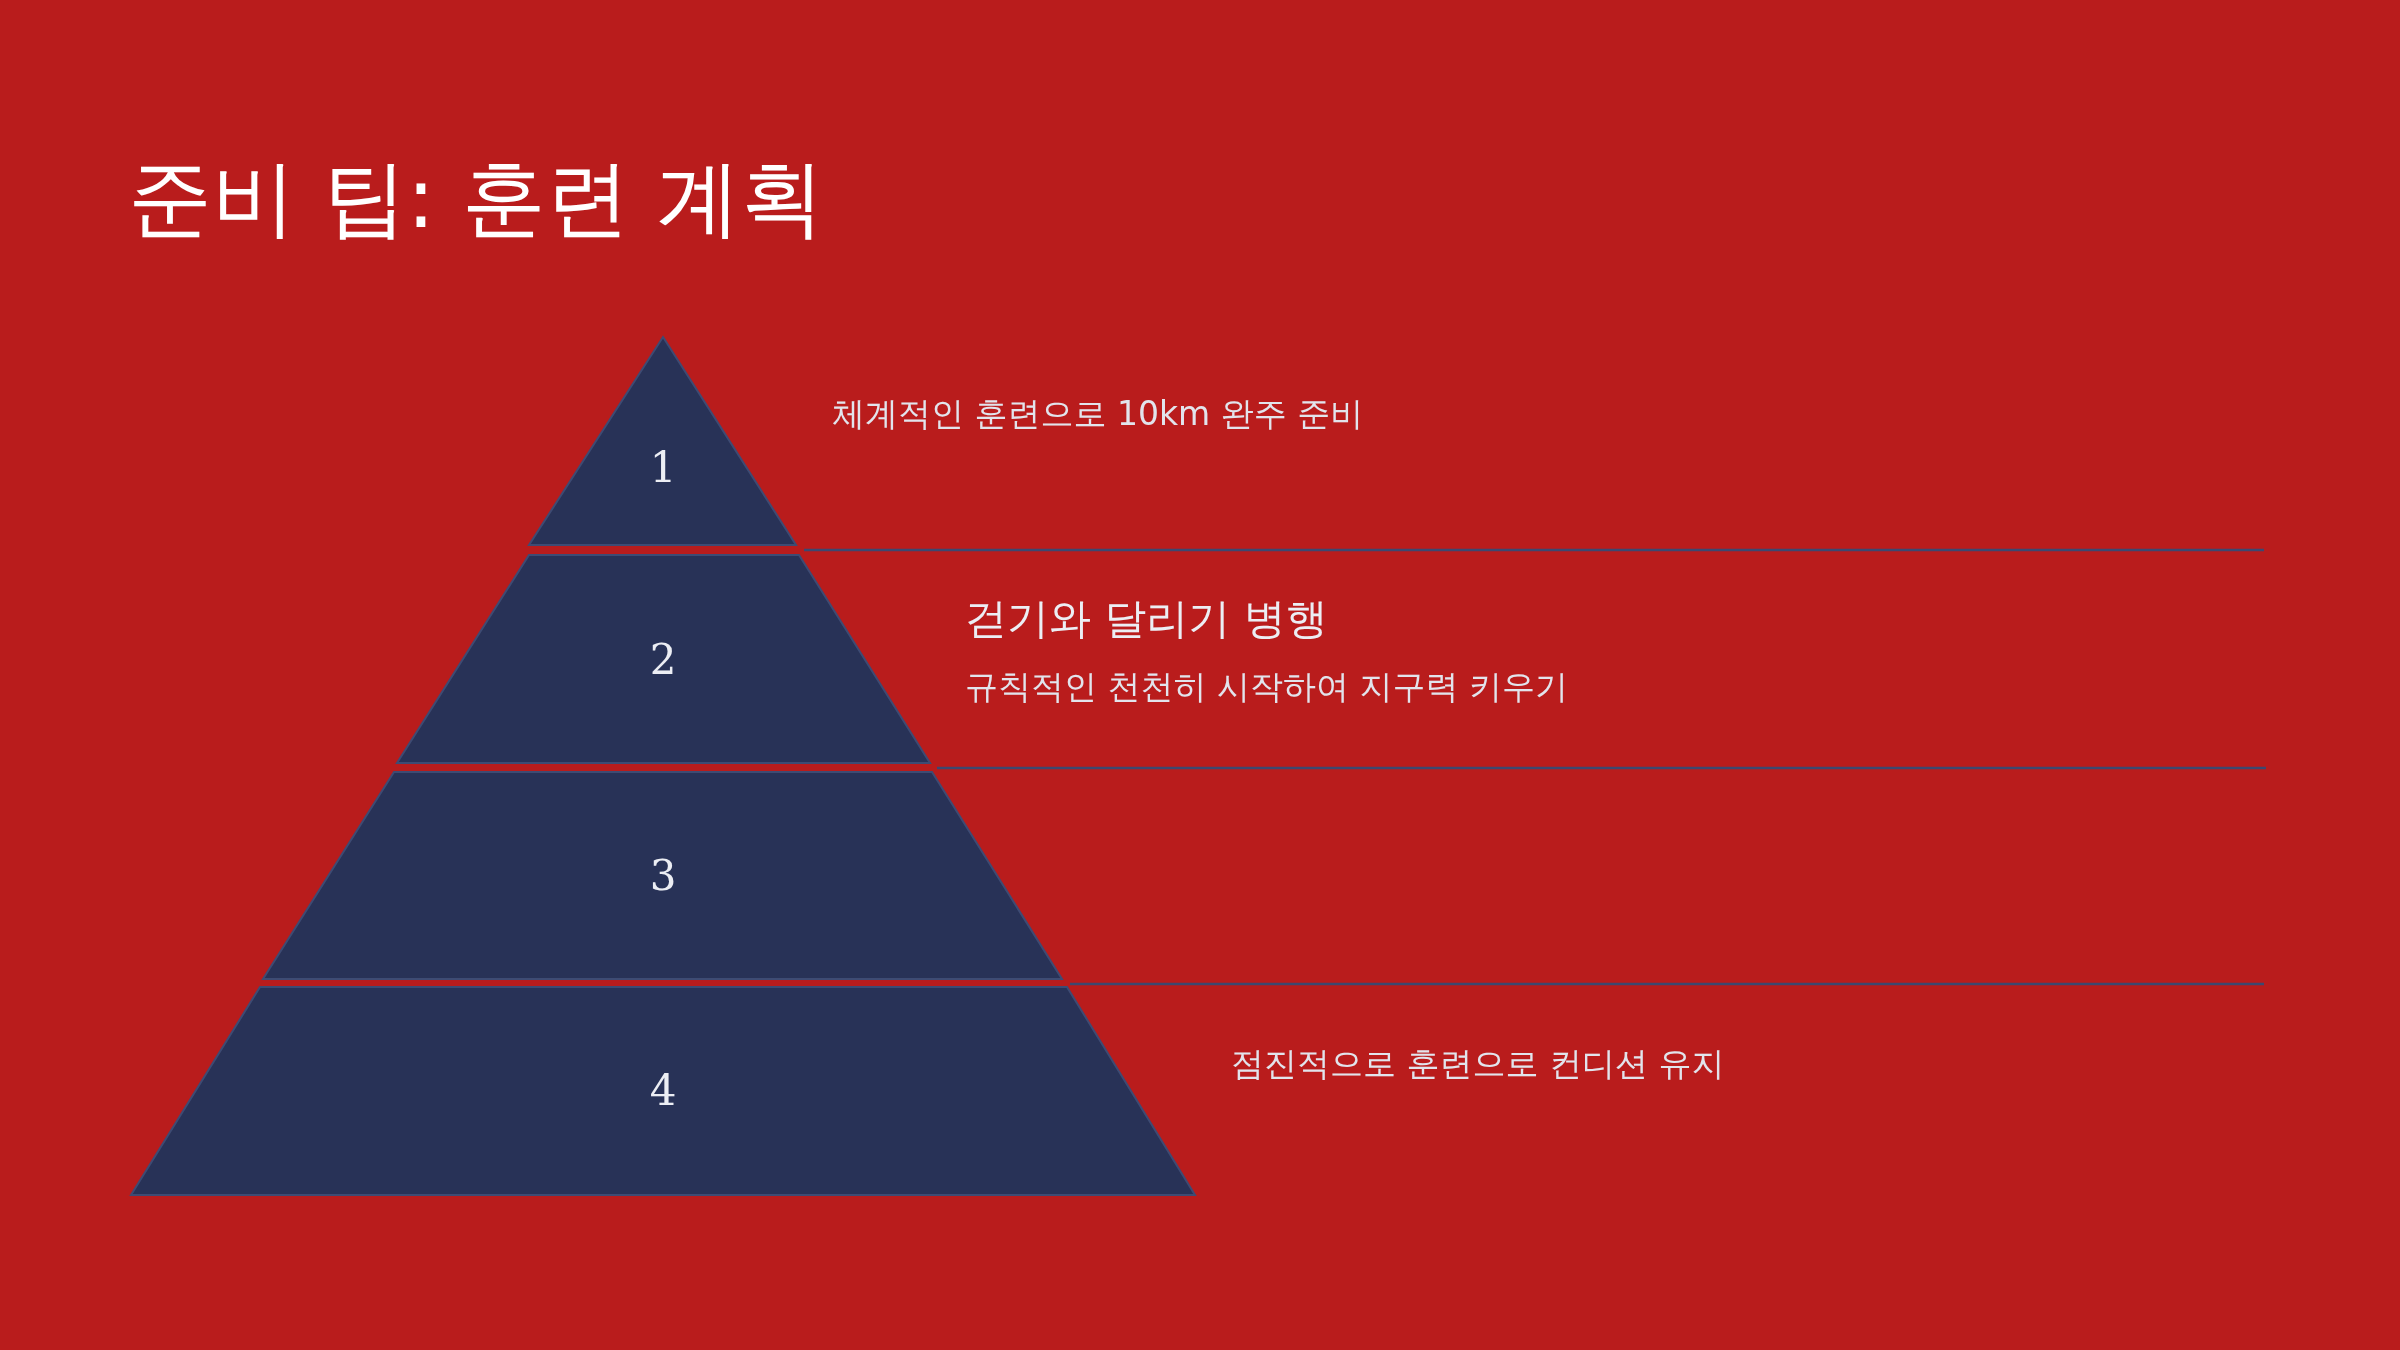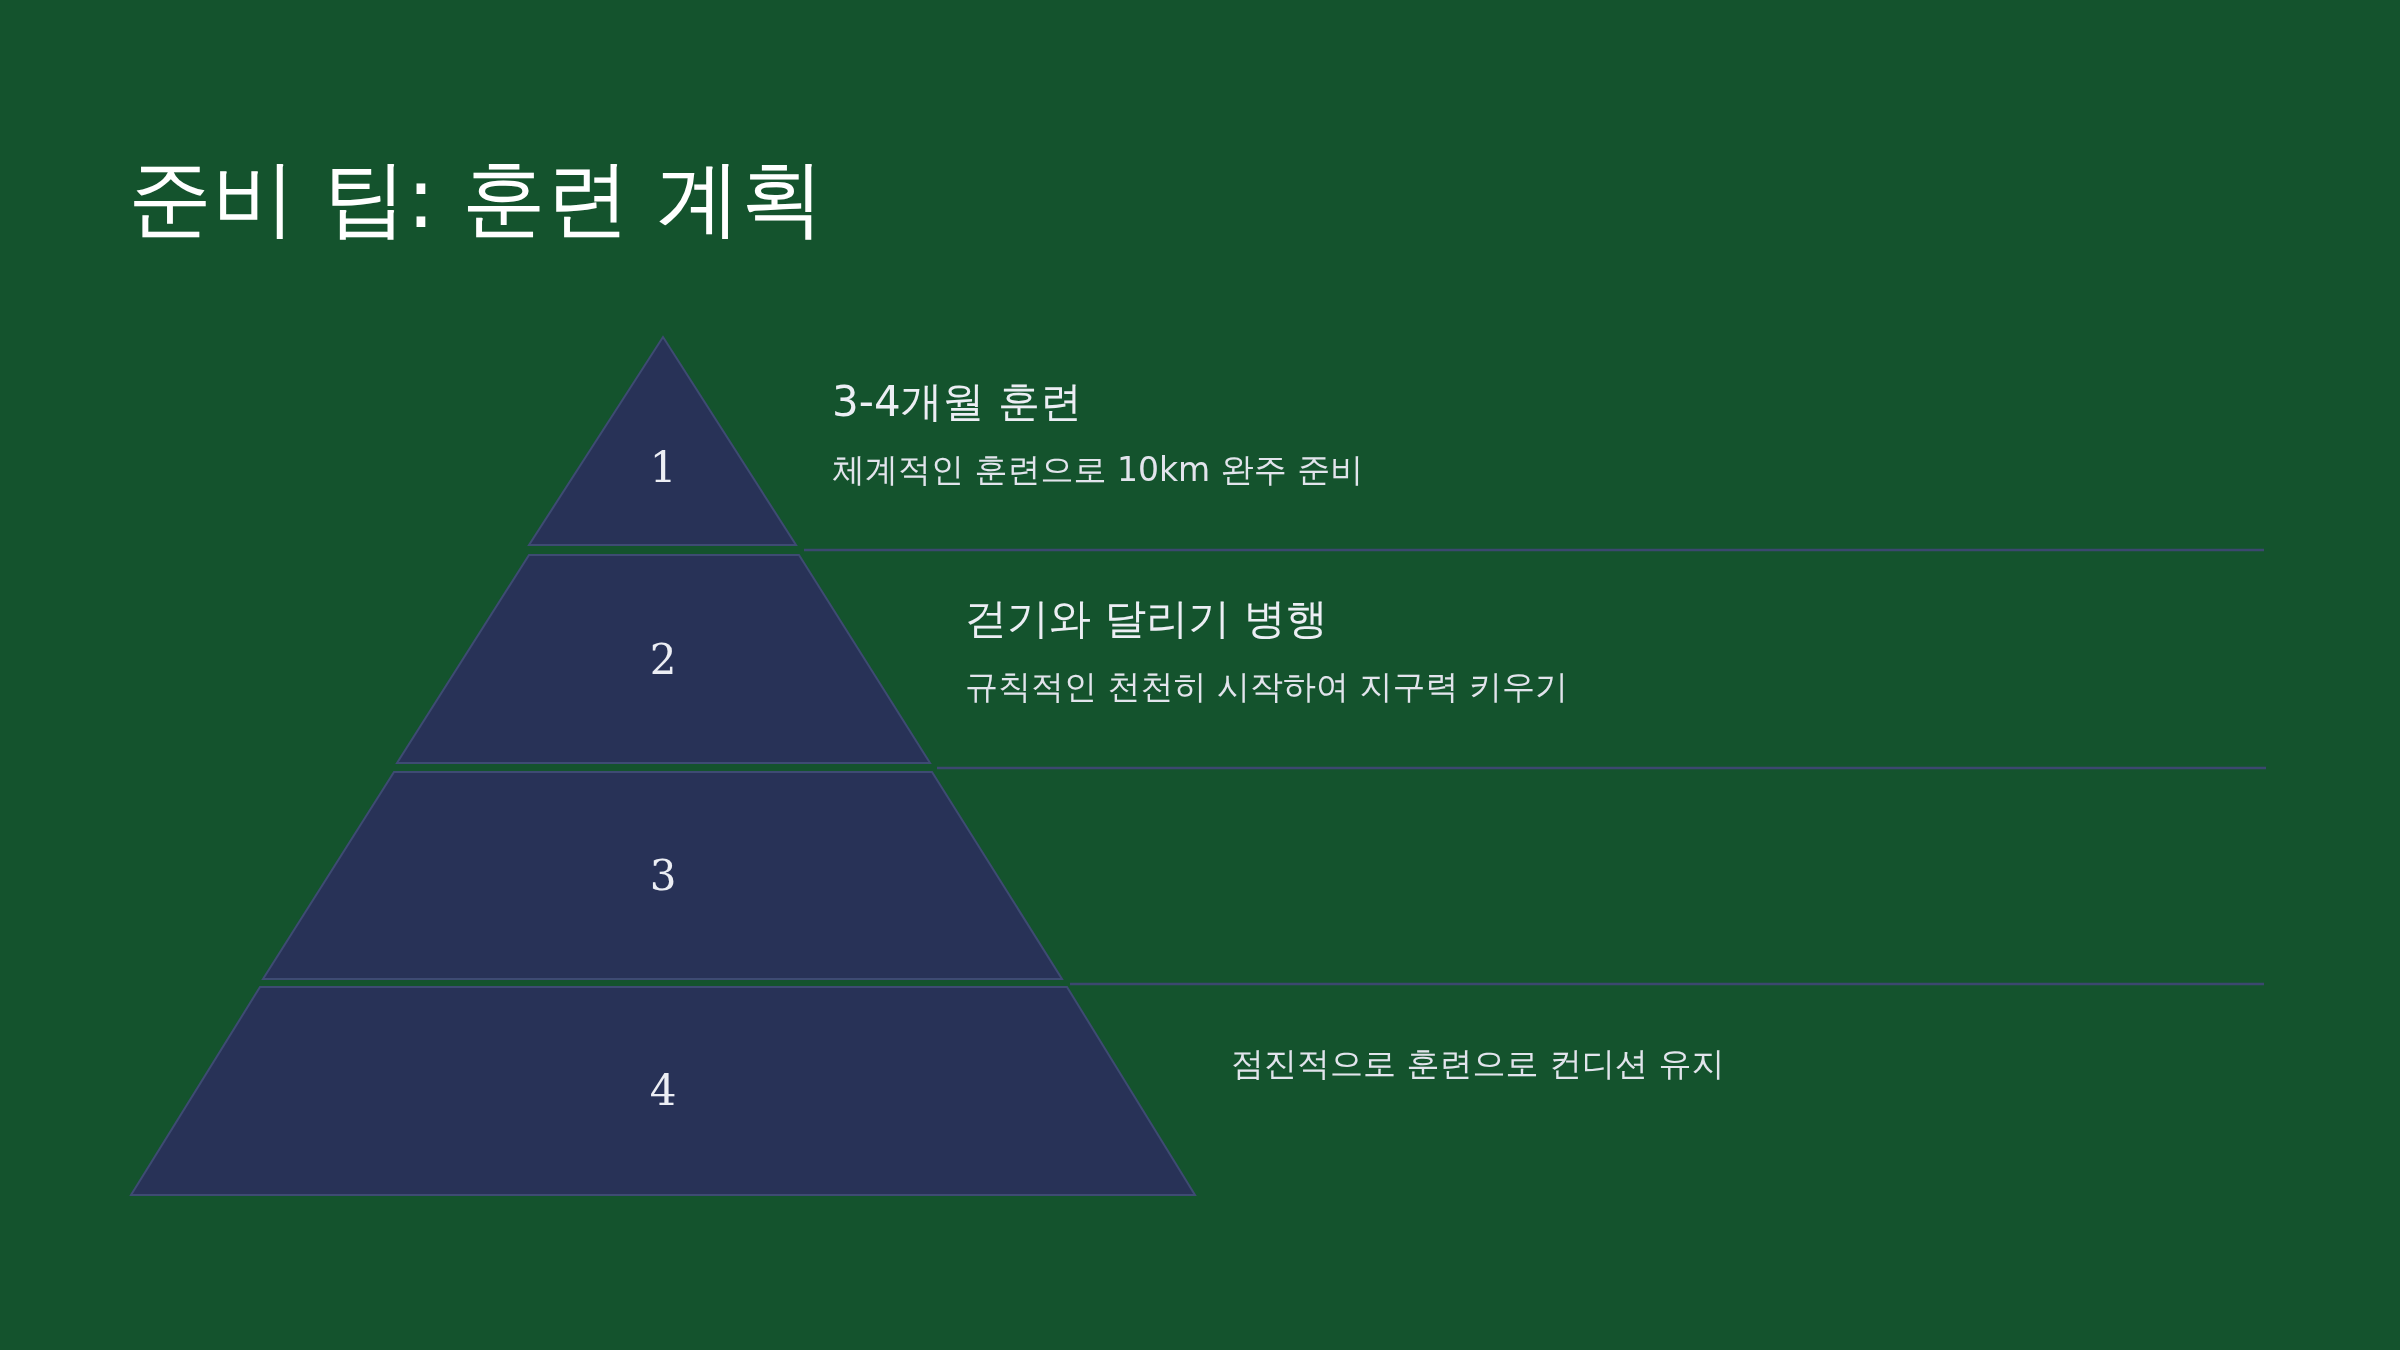--- a/index.html
+++ b/index.html
@@ -7,21 +7,21 @@
     padding: 0;
     width: 2400px;
     height: 1350px;
     overflow: hidden;
     background: #0a0f25;
   }
   #slide {
     position: relative;
     width: 2400px;
     height: 1350px;
-    background: #14532d;
+    background: #b91c1c;
     font-family: "DejaVu Sans", "Liberation Sans", sans-serif;
     color: #eceef4;
   }
   .title {
     position: absolute;
     left: 128px;
     top: 142px;
     font-size: 84px;
     line-height: 112px;
     color: #ffffff;
@@ -93,21 +93,20 @@
     <line class="divider" x1="937" y1="768" x2="2266" y2="768"></line>
     <line class="divider" x1="1070" y1="984" x2="2264" y2="984"></line>
   </svg>
 
   <div class="tier-num" style="left:663px; top:443px;">1</div>
   <div class="tier-num" style="left:663px; top:635px;">2</div>
   <div class="tier-num" style="left:663px; top:851px;">3</div>
   <div class="tier-num" style="left:663px; top:1066px;">4</div>
 
   <div class="tier-text" style="left:832px; top:374px;">
-    <span class="tier-heading">3-4개월 훈련</span>
     <span class="tier-sub">체계적인 훈련으로 10km 완주 준비</span>
   </div>
 
   <div class="tier-text" style="left:965px; top:591px;">
     <span class="tier-heading">걷기와 달리기 병행</span>
     <span class="tier-sub">규칙적인 천천히 시작하여 지구력 키우기</span>
   </div>
 
 
   <div class="tier-text" style="left:1231px; top:1024px;">

